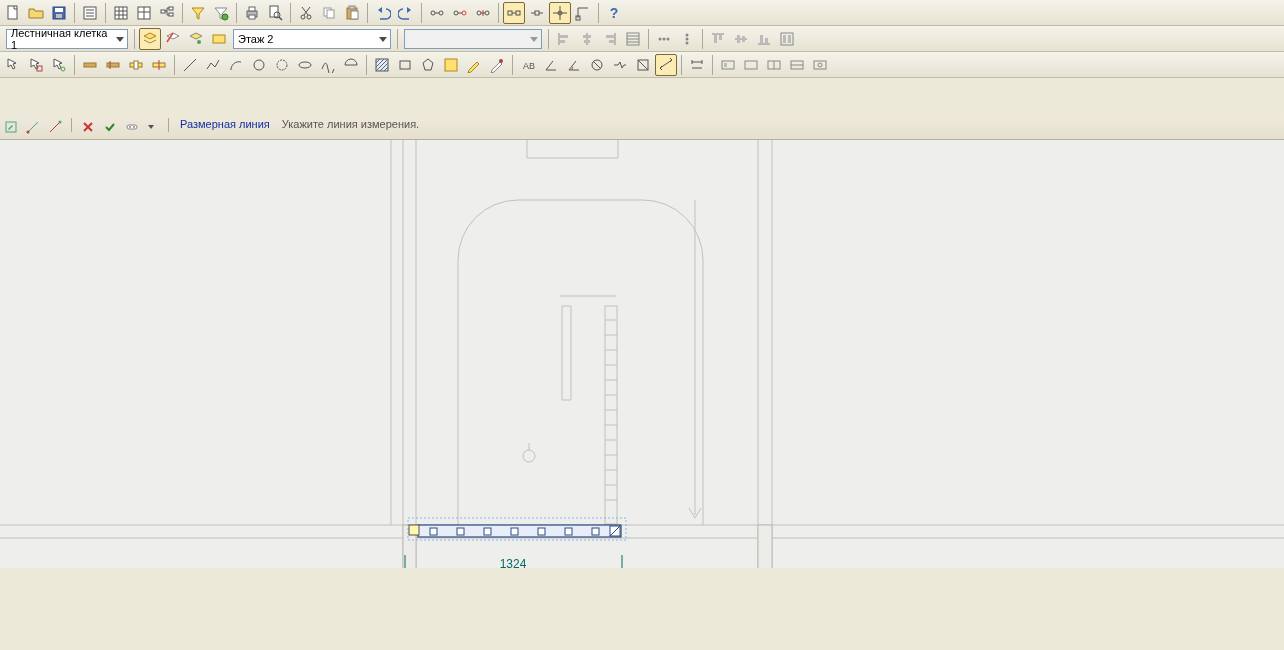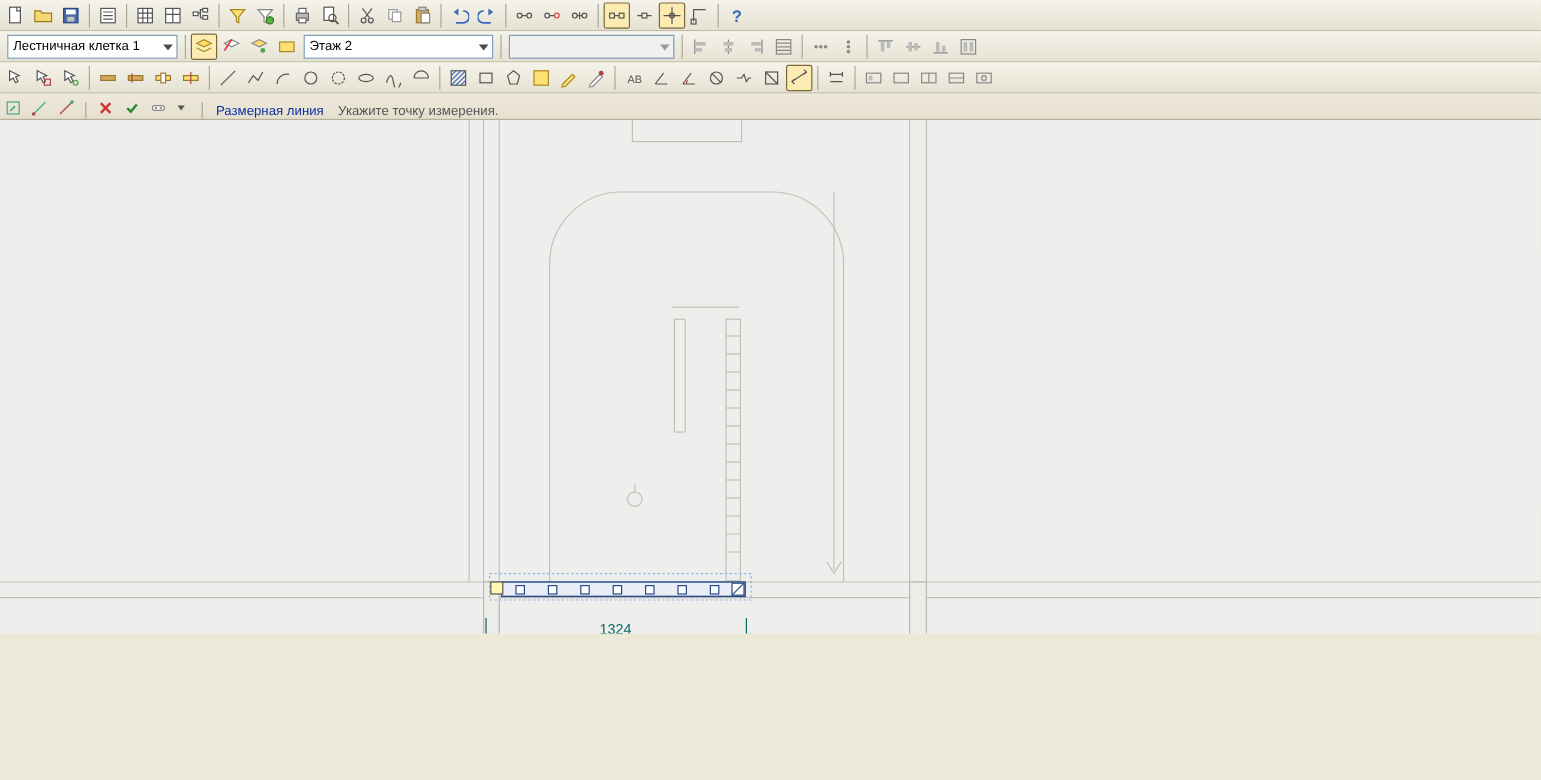--- a/index.html
+++ b/index.html
@@ -58,26 +58,27 @@
     right: 3px;
     top: 7px;
     border-left: 4px solid transparent;
     border-right: 4px solid transparent;
     border-top: 5px solid #4a4a4a;
   }
   .dropdown.disabled { background: #f0f0f0; }
   .dropdown.disabled::after { border-top-color: #999; }
   .status-row {
     display: flex;
-    align-items: flex-end;
+    align-items: flex-start;
     height: 22px;
     background: linear-gradient(#eee9dc, #e4dfce);
     border-bottom: 1px solid #b5b097;
     padding: 0 2px;
     gap: 4px;
+    margin-top: 40px;
   }
   .status-label {
     font-size: 11px;
     padding: 0 4px;
   }
   .status-label.blue { color: #1030a0; }
   .status-label.gray { color: #555; }
   .mini-btn {
     width: 18px; height: 18px;
     display: flex; align-items: center; justify-content: center;
@@ -278,21 +279,21 @@
     </div>
   <div class="sep"></div>
   <div class="tbtn">
       <svg viewBox="0 0 16 16">
         <text x="8" y="13" font-size="14" font-weight="bold" text-anchor="middle" fill="#3a6aba">?</text>
       </svg>
     </div>
 </div>
 
 <div class="toolbar-row wide">
-  <div class="dropdown" style="width:142px">
+  <div class="dropdown" style="width:122px">
       <span>Лестничная клетка 1</span>
     </div>
   <div class="sep"></div>
   <div class="tbtn active">
       <svg viewBox="0 0 16 16">
         <path d="M2 5l6-3 6 3-6 3z" fill="#ffe070" stroke="#aa8820"></path>
         <path d="M2 9l6 3 6-3" fill="none" stroke="#aa8820"></path>
       </svg>
     </div>
   <div class="tbtn">
@@ -631,21 +632,21 @@
   <div class="mini-btn">
       <svg viewBox="0 0 14 14">
         <rect x="2" y="5" width="10" height="4" rx="2" fill="#fff" stroke="#888"></rect>
         <circle cx="5" cy="7" r="1" fill="#888"></circle>
         <circle cx="9" cy="7" r="1" fill="#888"></circle>
       </svg>
     </div>
   <div class="drop-toggle"></div>
   <div class="sep" style="height:14px"></div>
   <span class="status-label blue">Размерная линия</span>
-  <span class="status-label gray">Укажите точку измерения.</span>
+  <span class="status-label gray">Укажите линия измерения.</span>
 </div>
 
 <div class="canvas-area">
   <svg width="1284" height="560" viewBox="0 0 1284 560">
 
     <g stroke="#c2c0b8" stroke-width="1">
       <line x1="0" y1="385" x2="1284" y2="385"></line>
       <line x1="0" y1="398" x2="1284" y2="398"></line>
       <line x1="403" y1="0" x2="403" y2="560"></line>
       <line x1="416" y1="0" x2="416" y2="560"></line>

